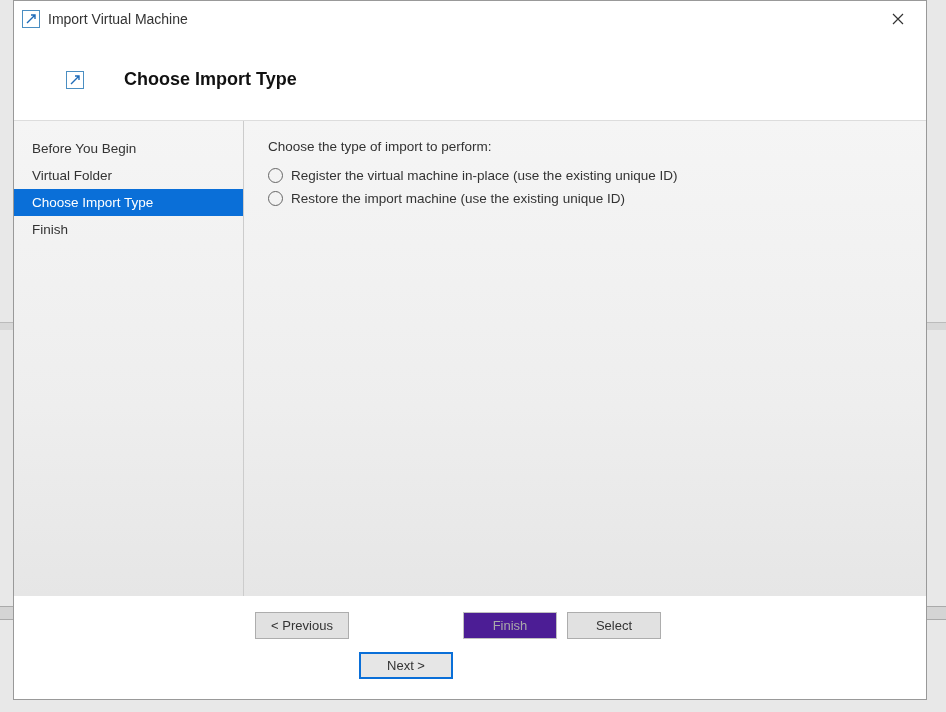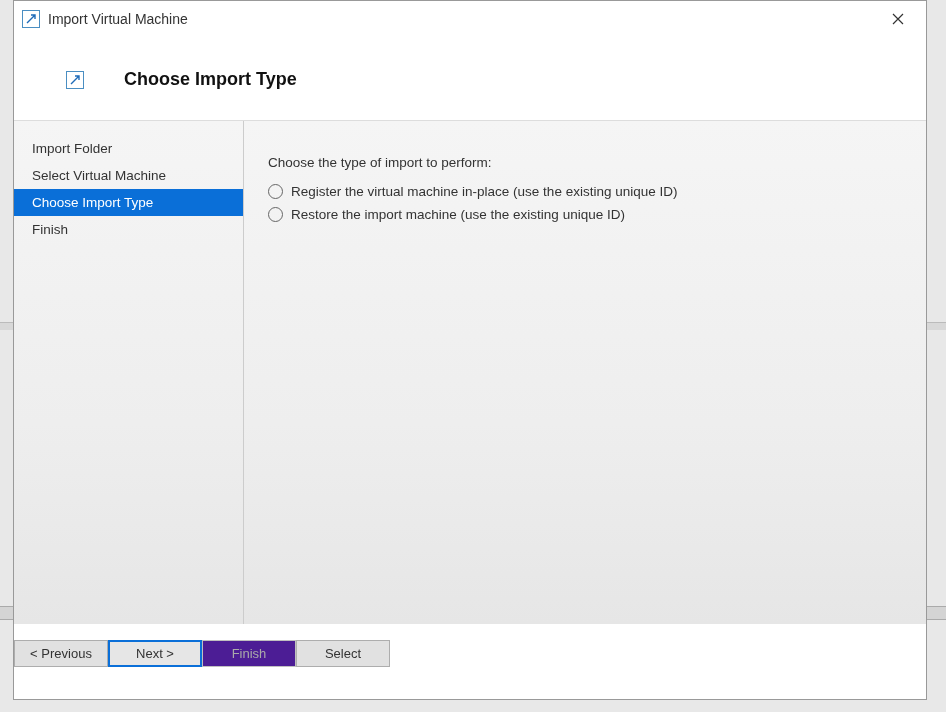--- a/index.html
+++ b/index.html
@@ -125,21 +125,20 @@
     
     .content {
       flex: 1;
       padding: 18px 24px;
     }
     
     .prompt {
       color: #333;
       margin-bottom: 14px;
       font-size: 13.5px;
-      margin-top: 16px;
     }
     
     .option {
       display: flex;
       margin: 8px 0;
       cursor: pointer;
     }
     
     .radio {
       width: 15px;
@@ -161,40 +160,42 @@
       border-radius: 50%;
     }
     
     .option-label {
       color: #333;
       font-size: 13.5px;
     }
     
     .footer {
       display: flex;
-      justify-content: flex-start;
-      padding: 16px 24px 32px 0;
+      justify-content: center;
+      gap: 10px;
+      padding: 16px 24px 20px 0;
       background: transparent;
     }
     
     .btn {
       min-width: 94px;
       height: 27px;
       background: #e1e1e1;
       border: 1px solid #adadad;
       color: #333;
       font-size: 13px;
       cursor: pointer;
       padding: 0 12px;
       font-family: inherit;
     }
     
     .btn.default {
       border: 2px solid #0a6fd8;
       background: #e6e6e6;
+      margin-top: 40px;
     }
     
     .btn.disabled {
       color: #aaa;
       background: #4c1d95;
       border: 1px solid #c0c0c0;
       cursor: default;
     }
     
     .bg-stripe1 {
@@ -264,22 +265,22 @@
     <div class="header-icon">
       <svg viewBox="0 0 10 10">
           <path d="M1 9 L9 1 M5 1 L9 1 L9 5" stroke="#1e6bb8" stroke-width="1.4" fill="none"></path>
         </svg>
     </div>
     <div class="header-title">Choose Import Type</div>
   </div>
 
   <div class="body">
     <div class="sidebar">
-      <div class="sidebar-item">Import Folder</div>
-      <div class="sidebar-item">Select Virtual Machine</div>
+      <div class="sidebar-item">Before You Begin</div>
+      <div class="sidebar-item">Virtual Folder</div>
       <div class="sidebar-item active">Choose Import Type</div>
       <div class="sidebar-item">Finish</div>
     </div>
 
     <div class="content">
       <div class="prompt">Choose the type of import to perform:</div>
 
       <div class="option">
         <div class="radio"></div>
         <div class="option-label">Register the virtual machine in-place (use the existing unique ID)</div>

